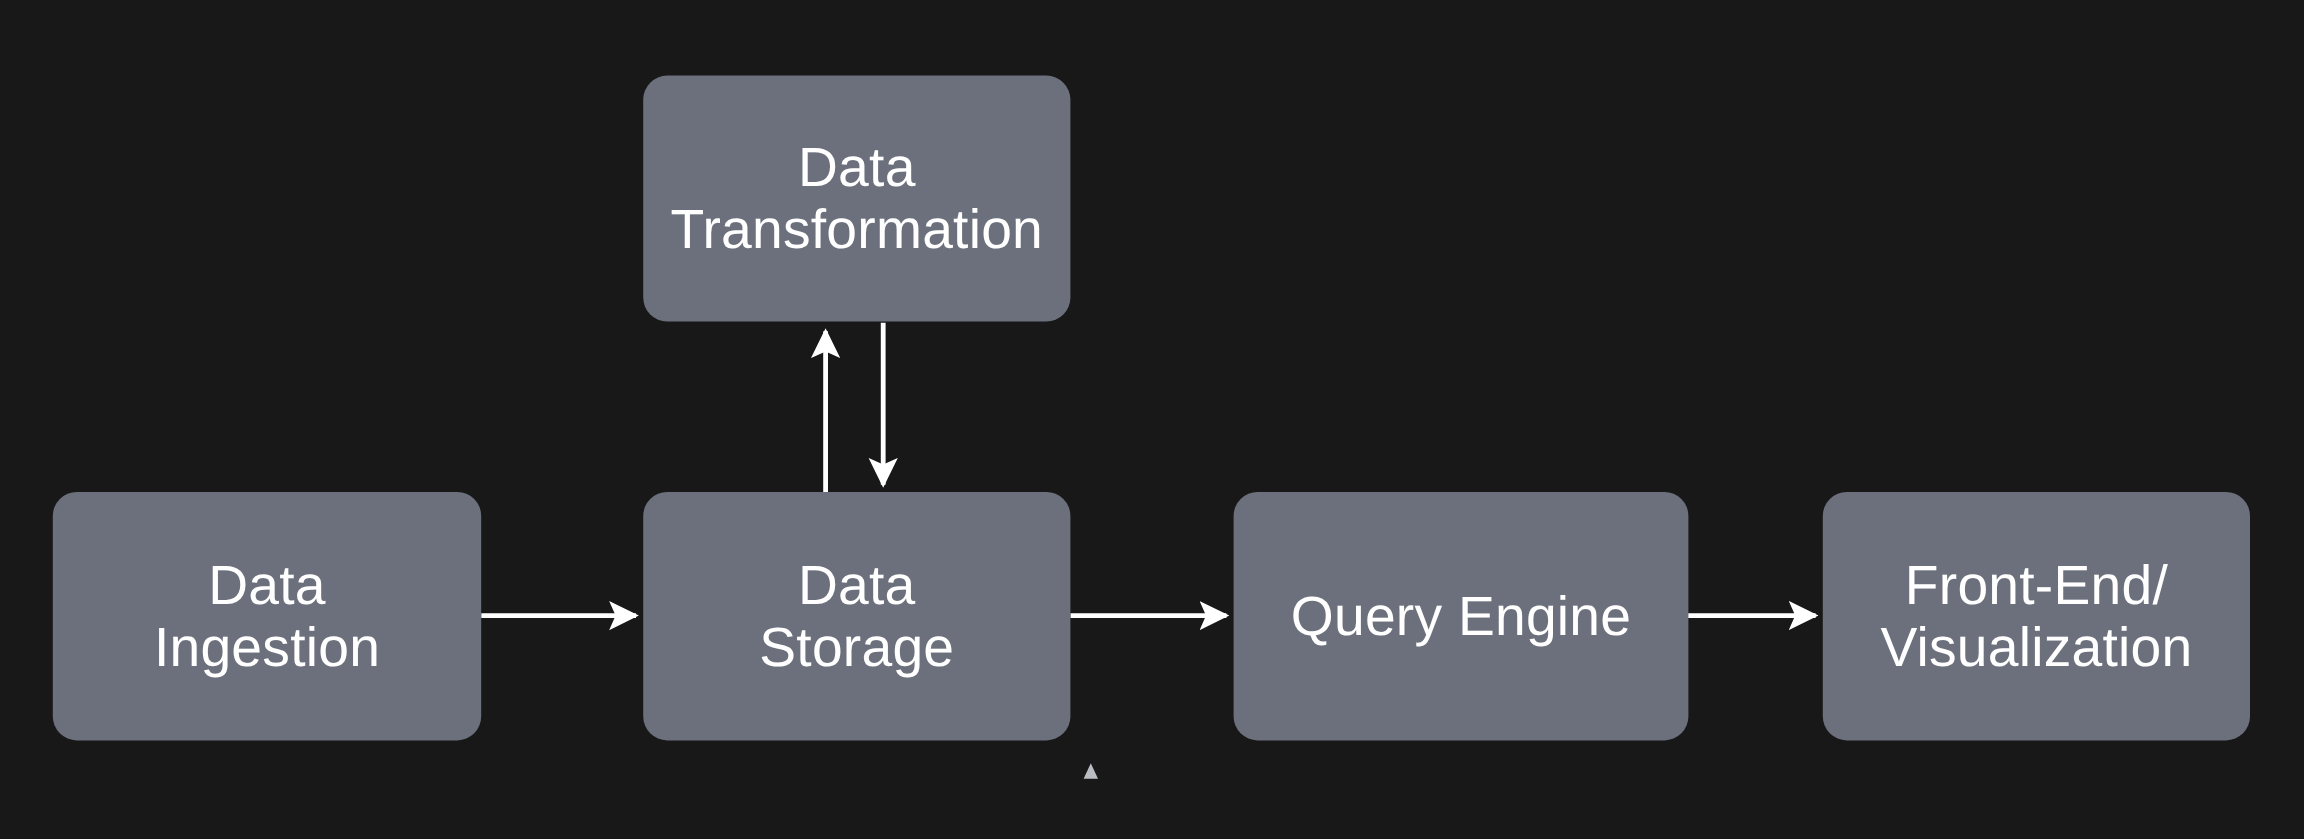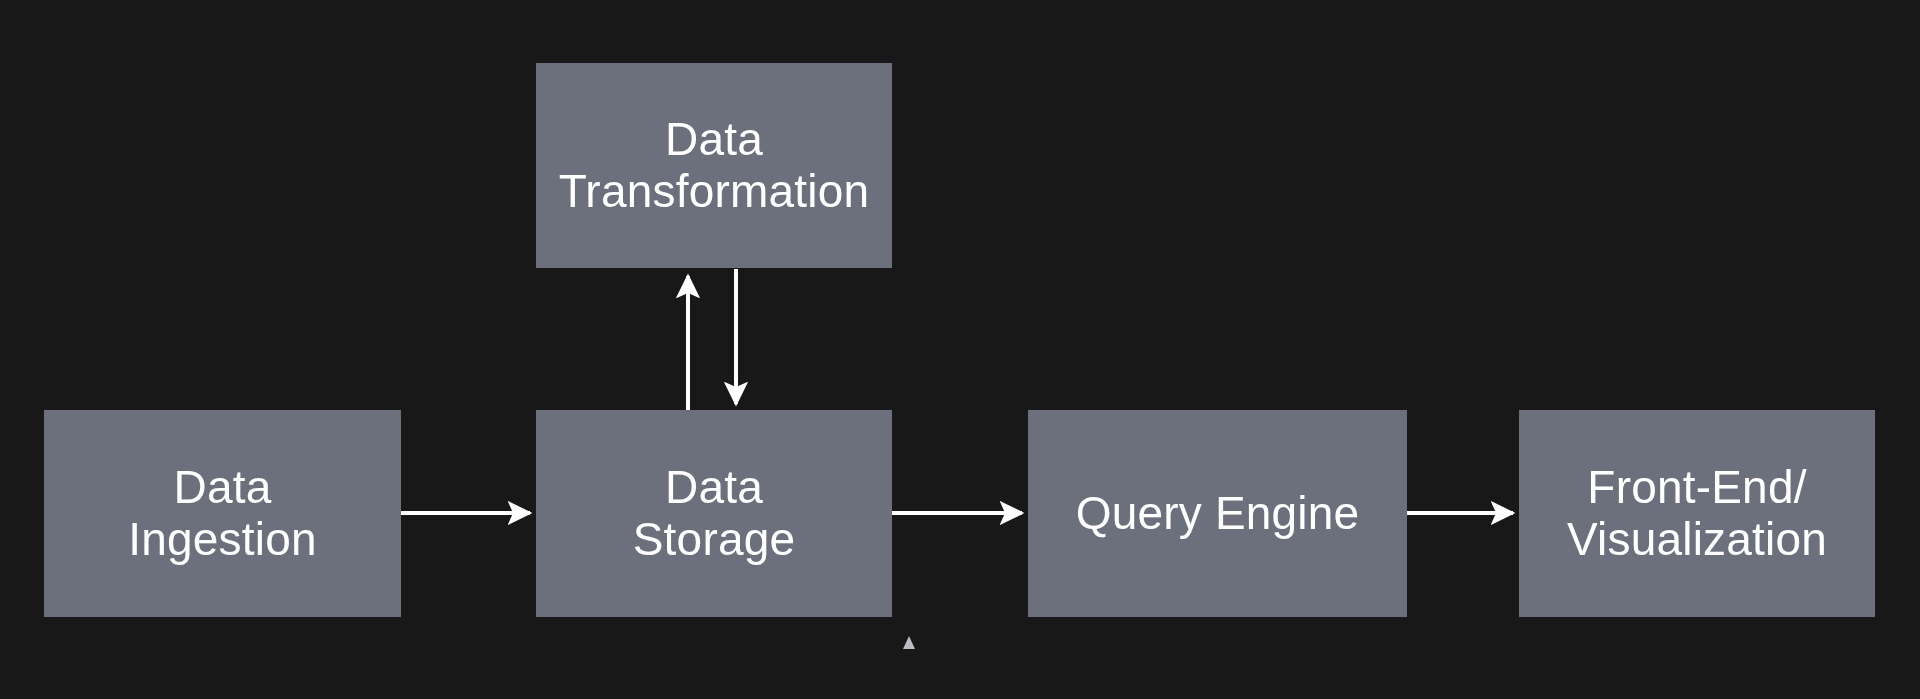--- a/index.html
+++ b/index.html
@@ -30,20 +30,21 @@
     text-align: center;
     background: #6b707c;
     color: #ffffff;
     font-size: 46px;
     line-height: 1.13;
     font-weight: 400;
     letter-spacing: 0.2px;
     box-sizing: border-box;
     white-space: pre-line;
     user-select: none;
+    border-radius: 20px;
   }
   .node-label {
     display: block;
     padding: 0 6px;
   }
 </style>
 </head>
 <body>
 
 <div id="canvas">

